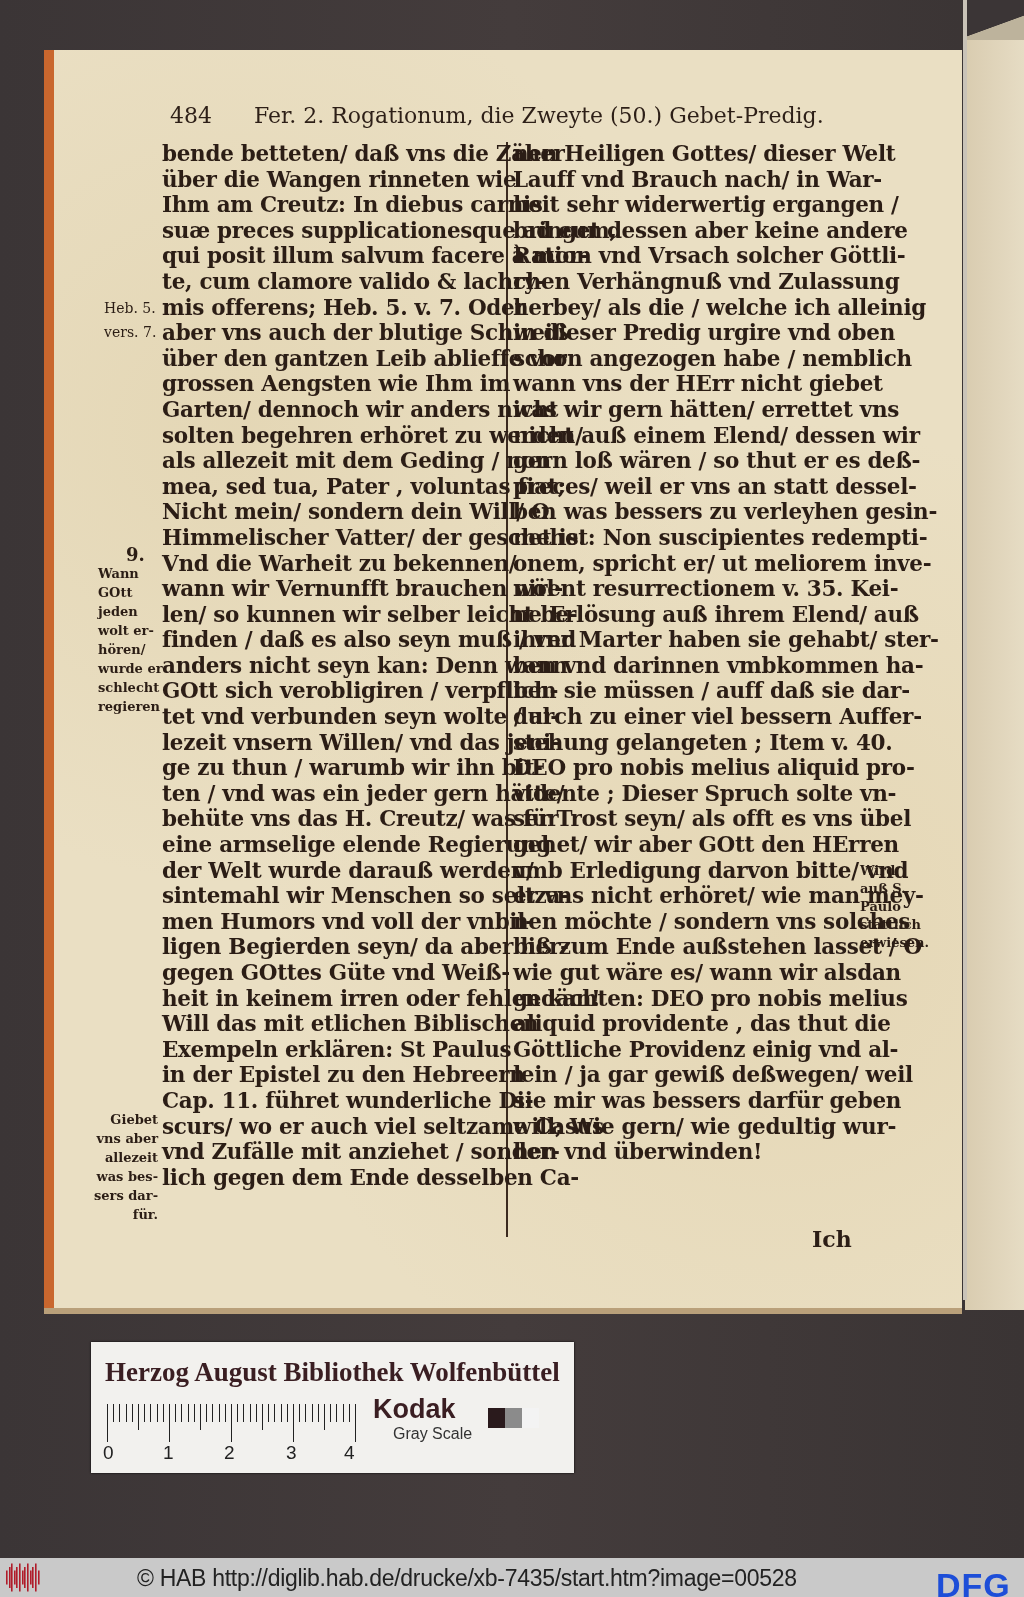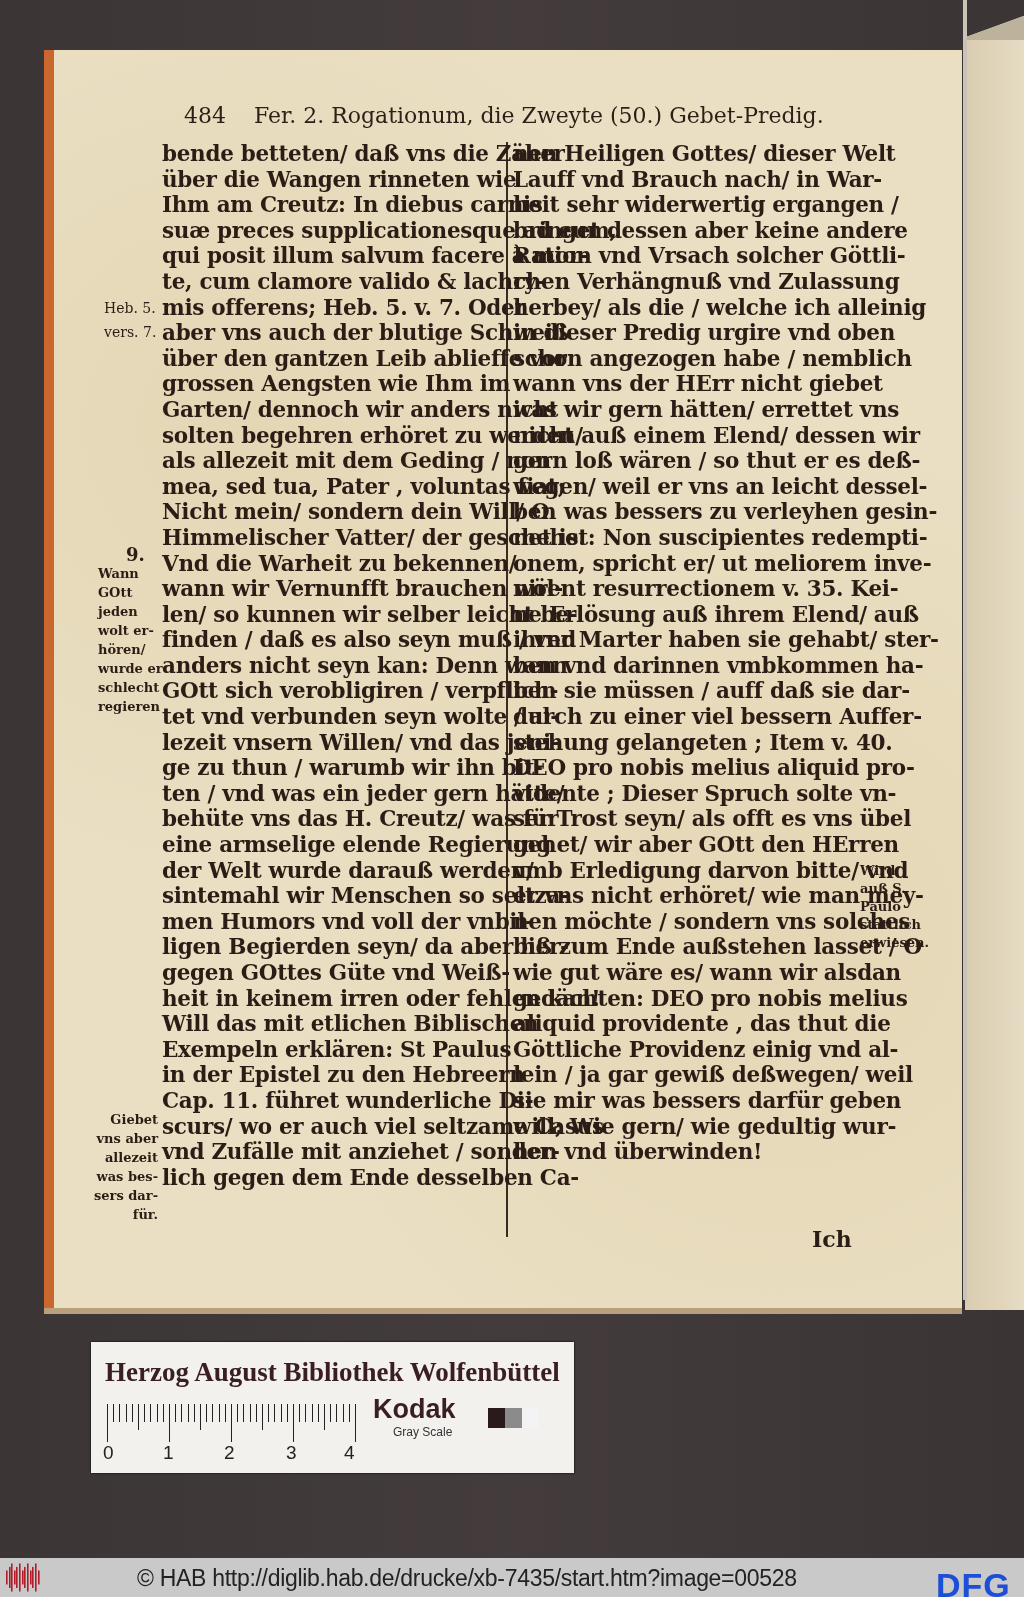--- a/index.html
+++ b/index.html
@@ -7,42 +7,42 @@
   .bg-dark{position:absolute;left:0;top:0;width:1024px;height:1558px;background:linear-gradient(90deg,#3b3536 0%,#443c3c 50%,#3a3434 100%);}
   .next-page{position:absolute;left:965px;top:40px;width:59px;height:1270px;background:linear-gradient(90deg,#d9ccb0,#e6dcc4);}
   .next-page-shadow{position:absolute;left:965px;top:0;width:59px;height:52px;background:linear-gradient(160deg,#3b3536 50%,#bdb39c 51%);}
   .next-page-gutter{position:absolute;left:963px;top:0;width:4px;height:1300px;background:#c9c3b8;}
   .ghost{position:absolute;left:985px;top:880px;width:40px;font-size:11px;line-height:16px;color:#bfae8c;font-family:"DejaVu Serif",serif;}
   .page{position:absolute;left:44px;top:50px;width:918px;height:1262px;background:#eadfc3;
         background-image:radial-gradient(circle at 20% 30%,rgba(210,190,140,.25),transparent 40%),radial-gradient(circle at 80% 70%,rgba(210,185,130,.22),transparent 45%);
         border-left:10px solid #c9672e;box-sizing:border-box;}
   .page-edge-bottom{position:absolute;left:44px;top:1308px;width:918px;height:6px;background:#b9a07a;}
   .header{position:absolute;left:170px;top:103px;width:670px;height:36px;font-size:22px;color:#2d1f17;white-space:nowrap;}
-  .header .pnum{position:absolute;left:14px;top:0;}
+  .header .pnum{position:absolute;left:0;top:0;}
   .header .run{position:absolute;left:84px;top:0;text-align:right;}
   .col{position:absolute;color:#2b1d15;font-size:21.5px;line-height:25.6px;white-space:nowrap;}
   .col-left{left:162px;top:141px;width:345px;}
   .col-right{left:513px;top:141px;width:355px;}
   .col .line{height:25.6px;overflow:visible;letter-spacing:-0.3px;font-weight:bold;}
   .rule{position:absolute;left:506px;top:142px;width:2px;height:1095px;background:#3b2a1f;}
   .margin-note{position:absolute;color:#2b1d15;font-size:13px;line-height:17px;font-weight:bold;white-space:nowrap;}
   .mn-heb{left:104px;top:296px;line-height:24px;font-size:14px;font-weight:normal;}
   .mn-9{left:98px;top:545px;font-size:13px;line-height:19px;}
   .mn-9 .num{font-size:18px;padding-left:28px;display:block;}
   .mn-giebet{left:94px;top:1110px;line-height:19px;text-align:right;}
   .mn-wird{left:860px;top:862px;line-height:18px;}
   .catchword{position:absolute;left:812px;top:1226px;font-size:22px;color:#2b1d15;font-weight:bold;}
   
   .card{position:absolute;left:91px;top:1342px;width:483px;height:131px;background:#f2f1ee;box-shadow:0 0 2px #000;}
   .card-title{position:absolute;left:14px;top:15px;font-family:"Liberation Serif",serif;font-weight:bold;font-size:27px;color:#3a1e22;white-space:nowrap;}
   .ruler{position:absolute;left:16px;top:62px;width:252px;height:38px;}
   .tick{position:absolute;top:0;width:1px;background:#222;}
   .ruler-num{position:absolute;top:100px;font-family:"Liberation Sans",sans-serif;font-size:19px;color:#222;}
   .kodak{position:absolute;left:282px;top:52px;font-family:"Liberation Sans",sans-serif;font-weight:bold;font-size:27px;color:#3a1e22;}
-  .grayscale{position:absolute;left:302px;top:83px;font-family:"Liberation Sans",sans-serif;font-size:12px;color:#333;}
+  .grayscale{position:absolute;left:302px;top:83px;font-family:"Liberation Sans",sans-serif;font-size:16px;color:#333;}
   .swatches{position:absolute;left:397px;top:66px;height:20px;display:flex;}
   .swatch{width:17px;height:20px;}
   
   .footer{position:absolute;left:0;top:1558px;width:1024px;height:39px;background:#c9c9c9;}
   .footer-logo{position:absolute;left:4px;top:3px;width:40px;height:33px;}
   .footer-text{position:absolute;left:137px;top:7px;font-family:"Liberation Sans",sans-serif;font-size:23px;color:#222;white-space:nowrap;letter-spacing:-0.3px;}
   .dfg{position:absolute;left:936px;top:8px;font-family:"Liberation Sans",sans-serif;font-weight:bold;font-size:34px;color:#1d4ed8;letter-spacing:1px;}
 </style>
 </head>
 <body>
@@ -113,21 +113,21 @@
     <div class="line">bringet dessen aber keine andere</div>
     <div class="line">Ration vnd Vrsach solcher Göttli-</div>
     <div class="line">chen Verhängnuß vnd Zulassung</div>
     <div class="line">herbey/ als die / welche ich alleinig</div>
     <div class="line">in dieser Predig urgire vnd oben</div>
     <div class="line">schon angezogen habe / nemblich</div>
     <div class="line">wann vns der HErr nicht giebet</div>
     <div class="line">was wir gern hätten/ errettet vns</div>
     <div class="line">nicht auß einem Elend/ dessen wir</div>
     <div class="line">gern loß wären / so thut er es deß-</div>
-    <div class="line">wegen/ weil er vns an leicht dessel-</div>
+    <div class="line">preces/ weil er vns an statt dessel-</div>
     <div class="line">ben was bessers zu verleyhen gesin-</div>
     <div class="line">net ist: Non suscipientes redempti-</div>
     <div class="line">onem, spricht er/ ut meliorem inve-</div>
     <div class="line">nirent resurrectionem v. 35. Kei-</div>
     <div class="line">ne Erlösung auß ihrem Elend/ auß</div>
     <div class="line">ihrer Marter haben sie gehabt/ ster-</div>
     <div class="line">ben vnd darinnen vmbkommen ha-</div>
     <div class="line">ben sie müssen / auff daß sie dar-</div>
     <div class="line">durch zu einer viel bessern Auffer-</div>
     <div class="line">stehung gelangeten ; Item v. 40.</div>

